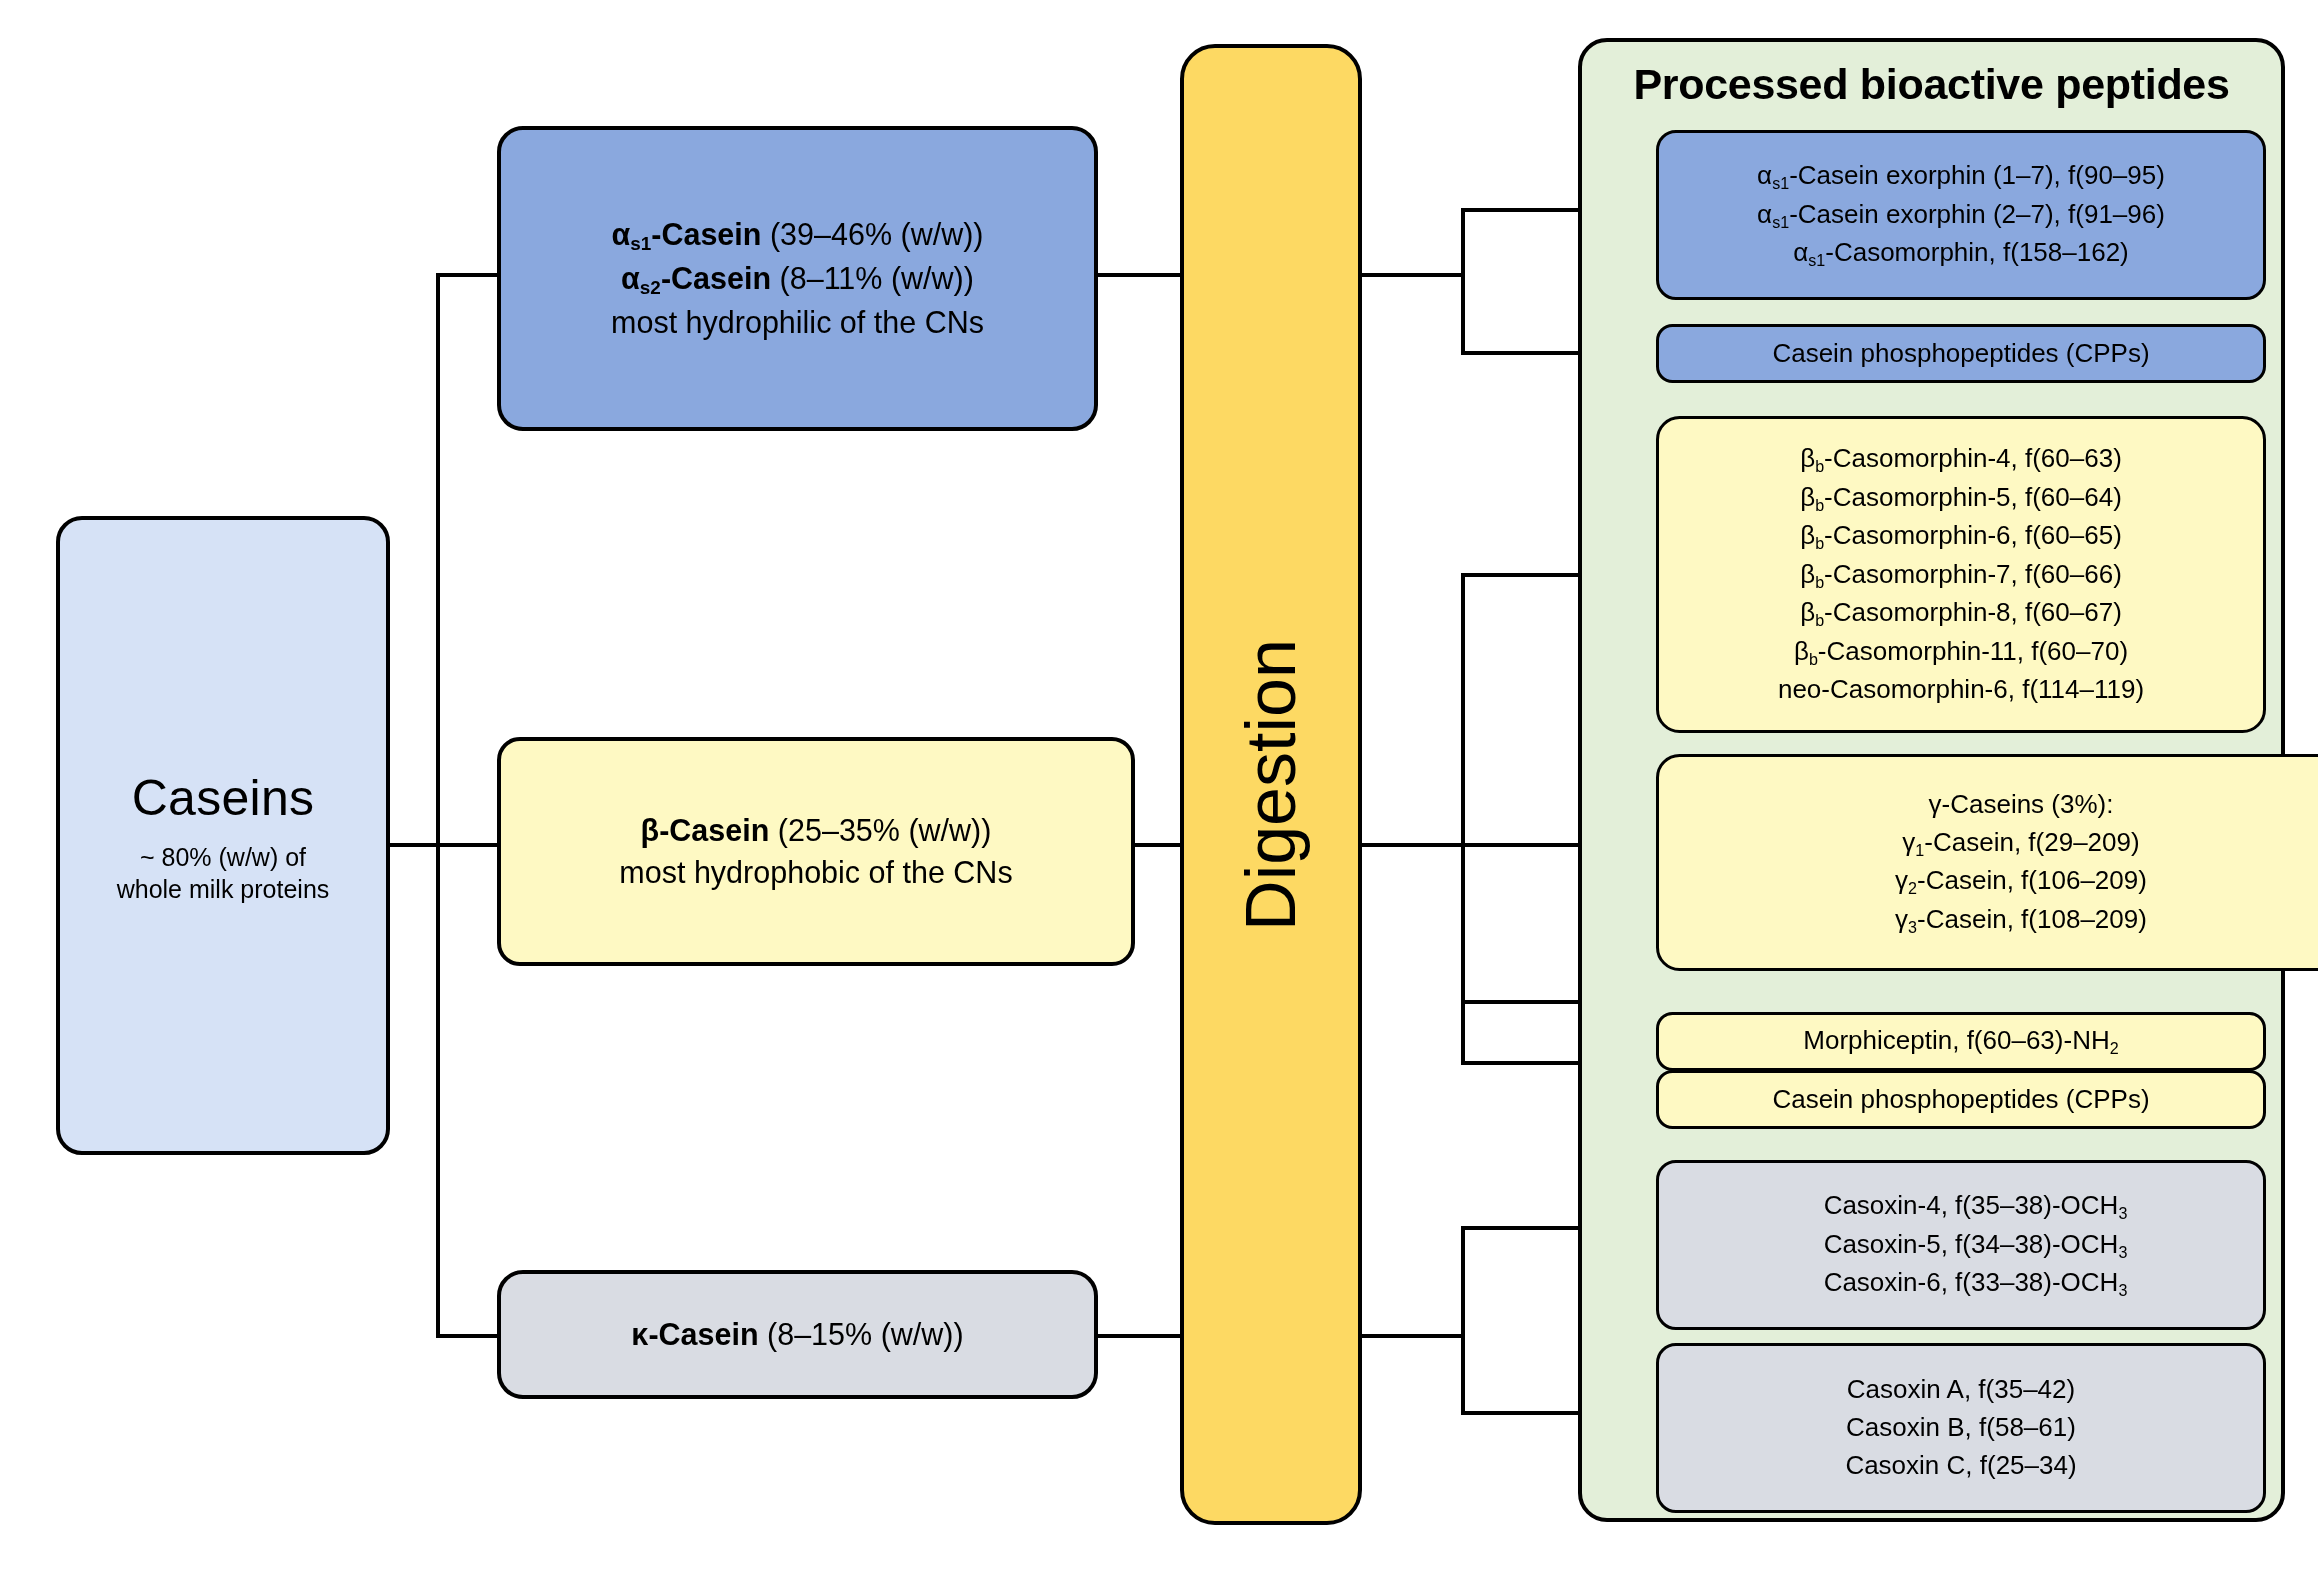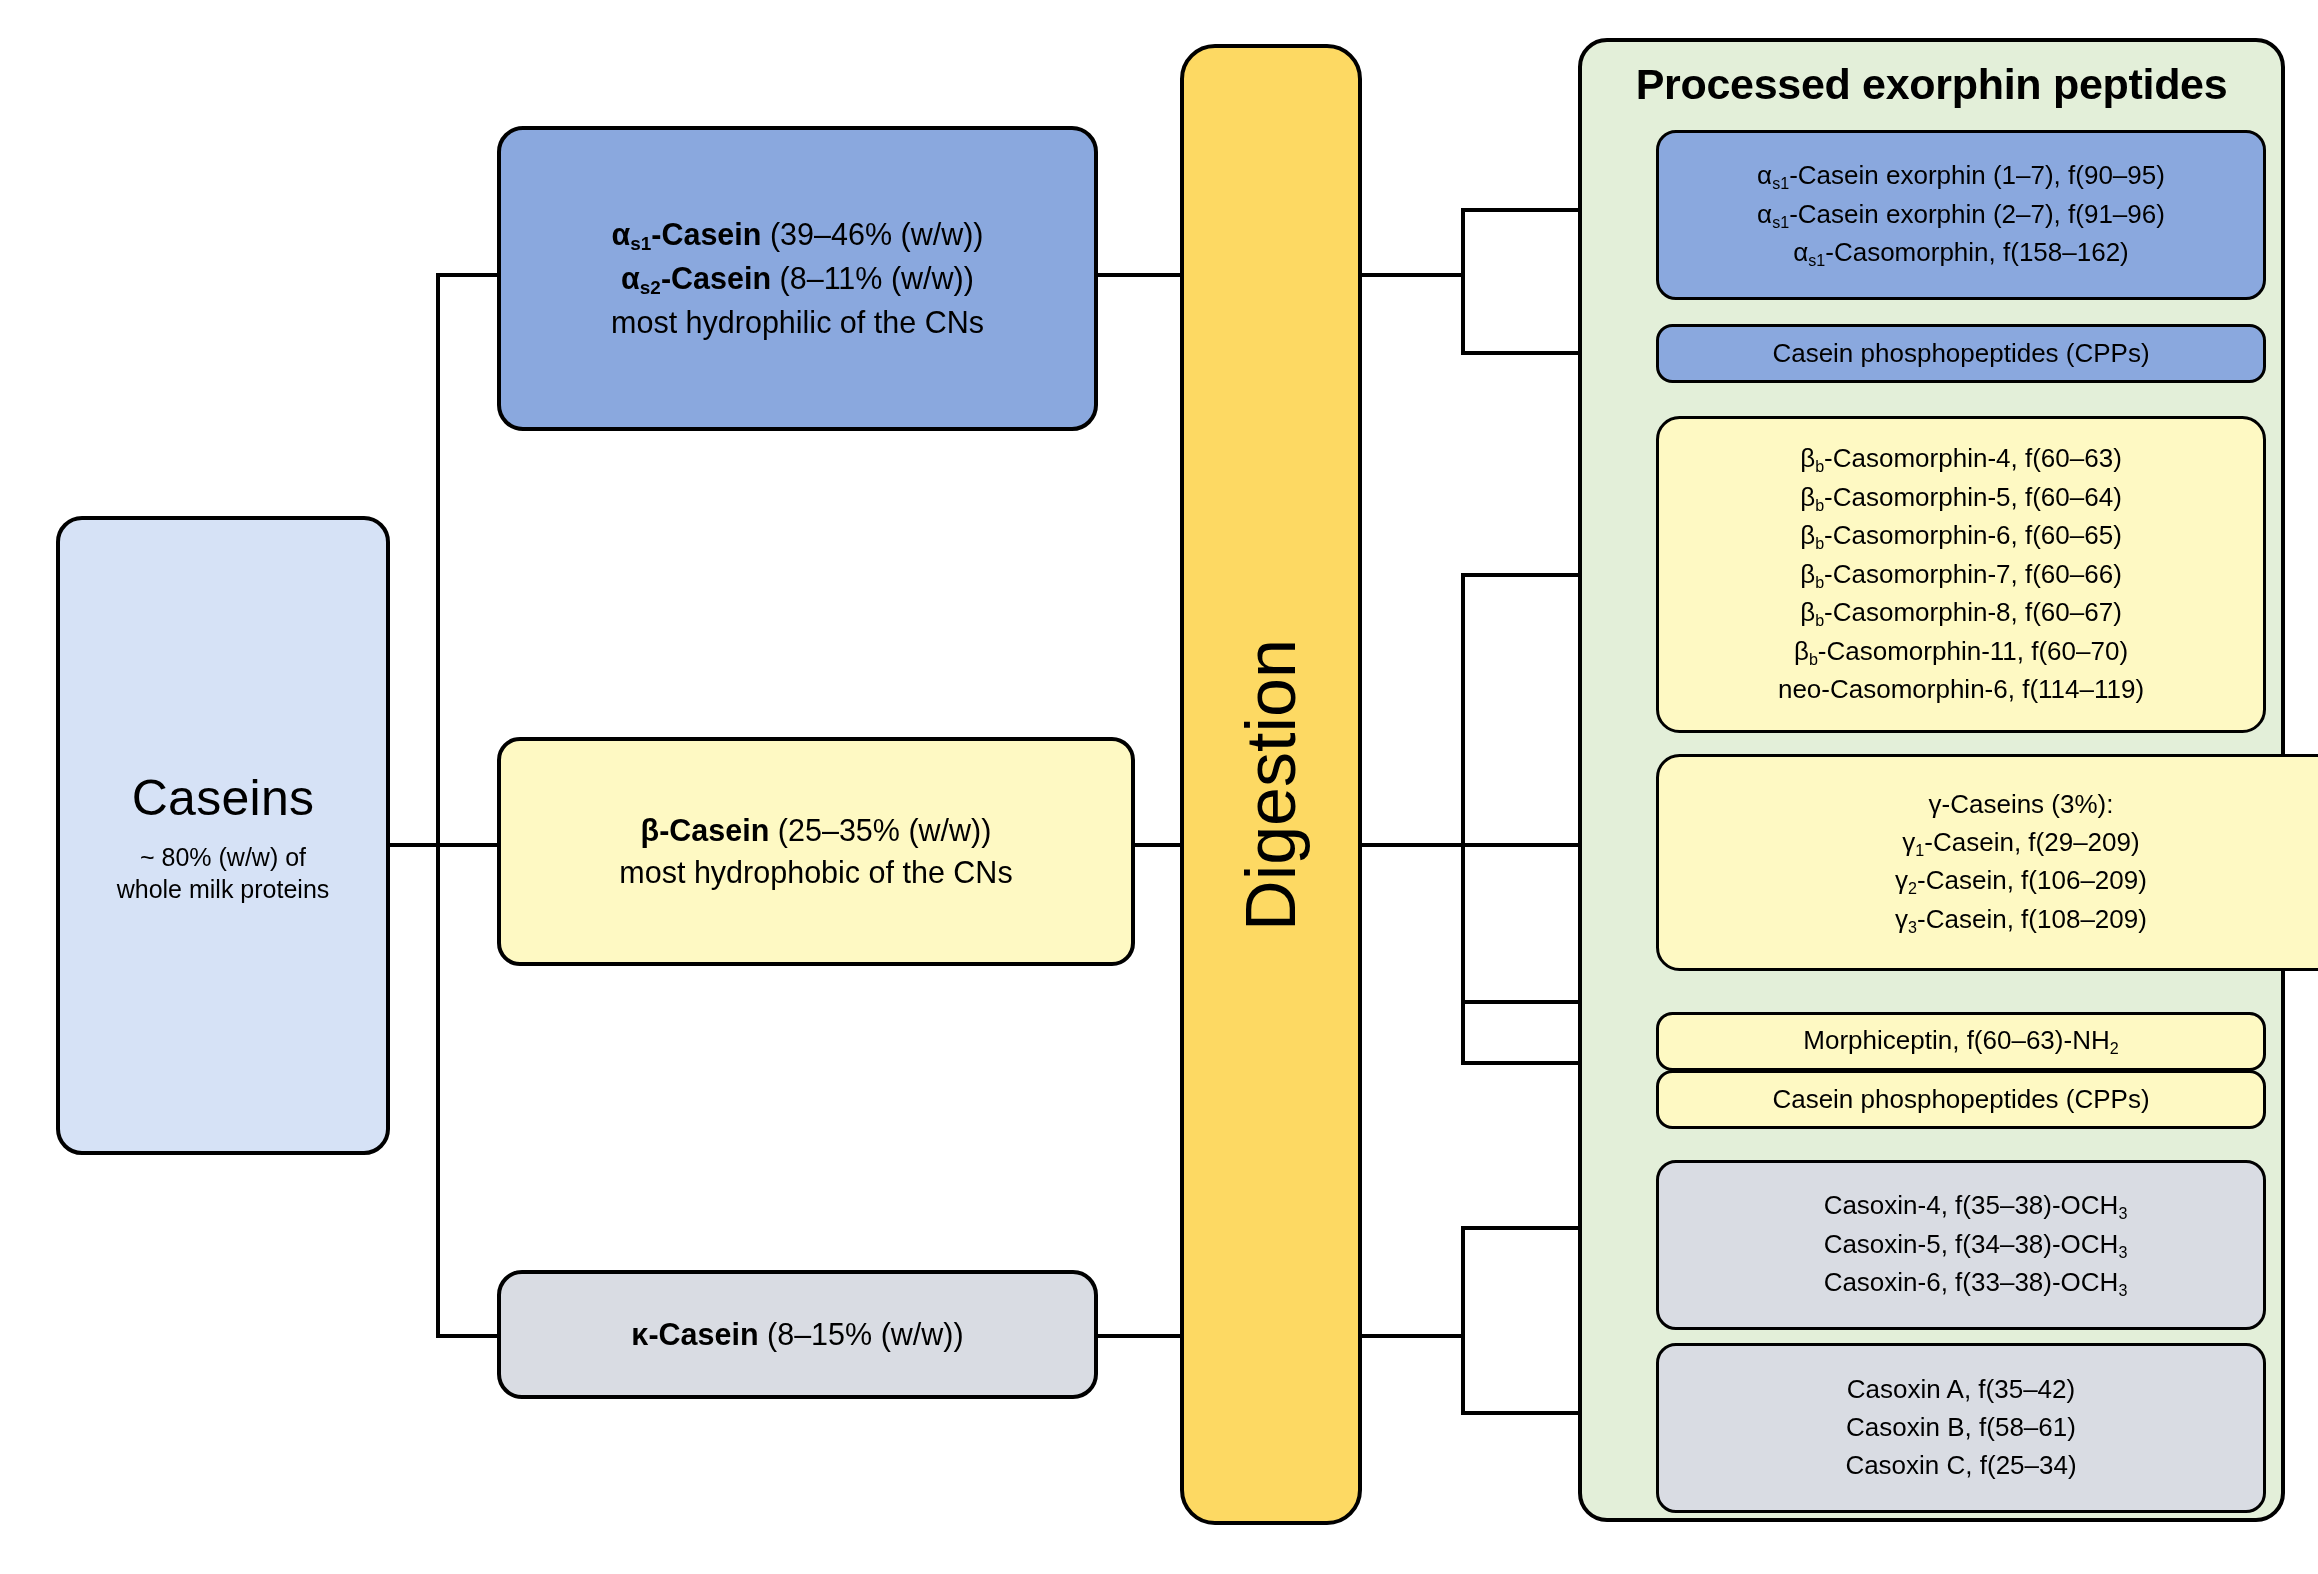--- a/index.html
+++ b/index.html
@@ -16,21 +16,21 @@
   .node.thin{border-width:3.5px;}
 
   
   .hline{position:absolute;background:#000;height:3.5px;}
   .vline{position:absolute;background:#000;width:3.5px;}
 
   
   .c-paleblue{background:#d6e2f6;}
   .c-midblue {background:#8aa8de;}
   .c-lightblue{background:#fef9c3;}
-  .c-grey    {background:#d9dce3;border-radius:25px;}
+  .c-grey    {background:#d9dce3;}
   .c-green   {background:#e3efd9;}
   .c-yellow  {background:#fdd963;}
 
   
   .t-caseins-title{font-size:50px;letter-spacing:0.3px;}
   .t-caseins-sub{font-size:25px;line-height:1.28;margin-top:9.4px;}
   .b{font-weight:bold;}
   sub{font-size:.62em;vertical-align:-0.28em;}
   .row{white-space:nowrap;}
 
@@ -116,21 +116,21 @@
       </div>
     </div>
   </div>
 
   <div class="node c-yellow" style="left:1180px; top:44px; width:182px; height:1481px; border-radius:35px;">
     <div class="digest-label">Digestion</div>
   </div>
 
   <div class="node c-green" style="left:1578px; top:38px; width:707px; height:1484px;
               border-radius:29px; justify-content:flex-start;">
-    <div class="panel-title">Processed exorphin peptides</div>
+    <div class="panel-title">Processed bioactive peptides</div>
   </div>
 
   <div class="node thin c-midblue" style="left:1656px; top:130px; width:610px; height:170px; border-radius:20px;">
     <div class="t-pep">
       <div class="row">α<sub>s1</sub>-Casein exorphin (1–7), f(90–95)</div>
       <div class="row">α<sub>s1</sub>-Casein exorphin (2–7), f(91–96)</div>
       <div class="row">α<sub>s1</sub>-Casomorphin, f(158–162)</div>
     </div>
   </div>
 

